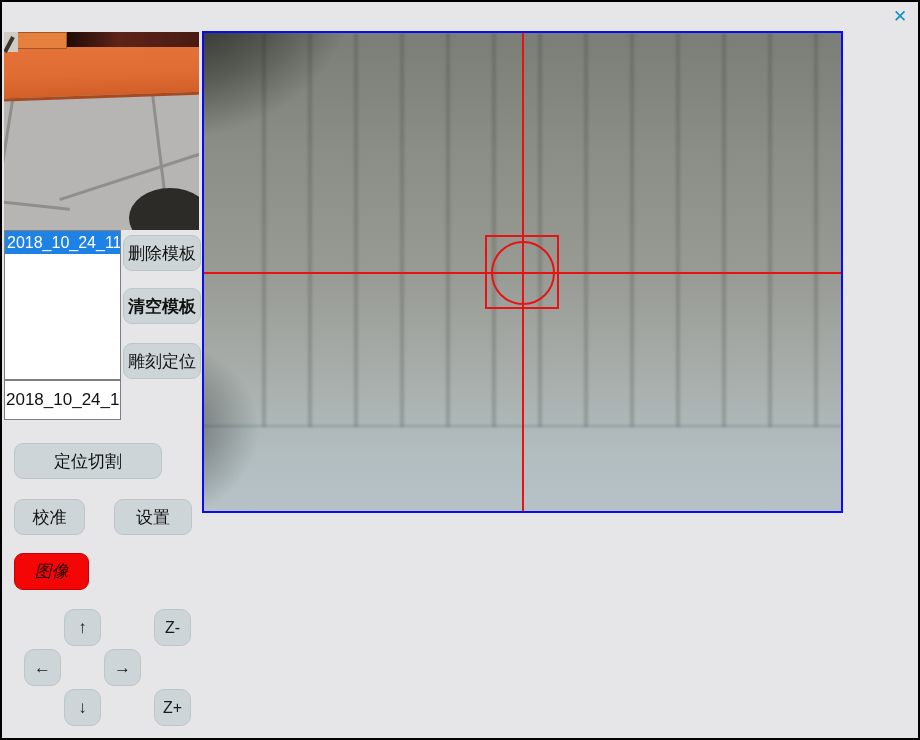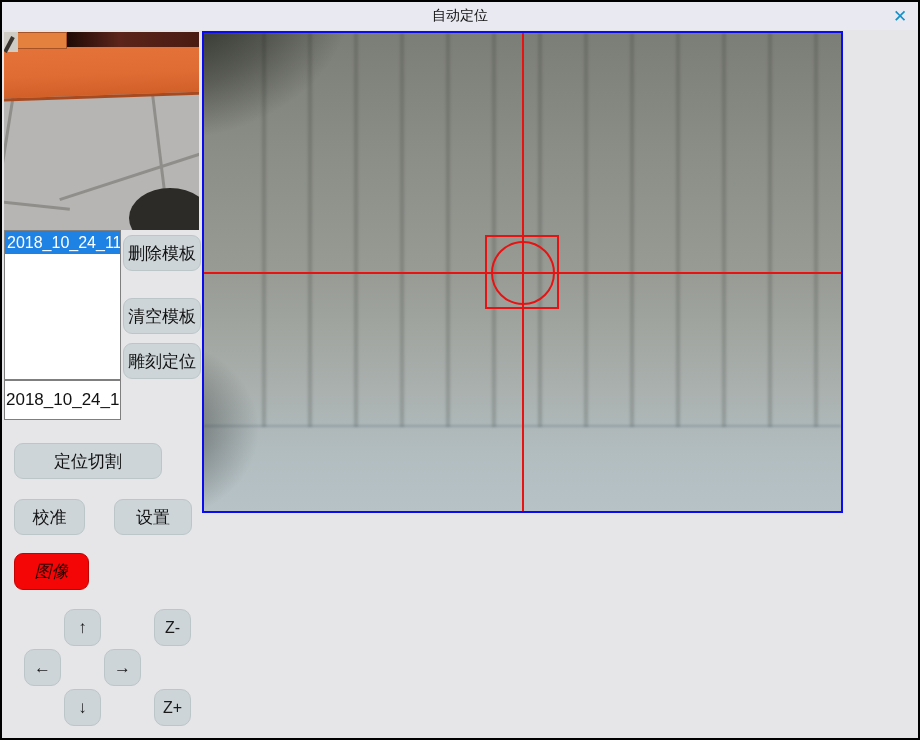--- a/index.html
+++ b/index.html
@@ -77,21 +77,21 @@
   .btn {
     position:absolute;
     background:#cdd5d8; border:1px solid #bcc6c8; border-radius:9px;
     display:flex; align-items:center; justify-content:center;
     font-size:17px; color:#111; cursor:pointer;
     user-select:none;
   }
   .btn.red { background:#f40606; border-color:#c00404; color:#2b0000;font-style:italic; }
   .tpl-btn { left:121px; width:78px; height:36px; }
   .b-del  { top:233px; }
-  .b-clr  { top:296px; }
+  .b-clr  { top:286px;font-weight:bold; }
   .b-eng  { top:341px; }
   .b-add  { top:381px; }
   .b-cut  { left:12px;  top:441px; width:148px; height:36px; }
   .b-cal  { left:12px;  top:497px; width:71px;  height:36px; }
   .b-set  { left:112px; top:497px; width:78px;  height:36px; }
   .b-img  { left:12px;  top:551px; width:75px;  height:37px; }
   .b-mat  { left:112px; top:551px; width:78px;  height:37px; }
   .jog { width:37px; height:37px; border-radius:10px; font-size:17px; color:#1a1a1a; }
   .j-up { left:62px;  top:607px; }
   .j-zm { left:152px; top:607px; font-size:16px; }
@@ -141,23 +141,20 @@
   .target-circle {
     position:absolute; left:287px; top:208px; width:64px; height:64px;
     border:2px solid #e81212; border-radius:50%;
   }
 </style>
 </head>
 <body>
 
 <div class="window">
 
-  <div class="title-bar">
-    <span>自动定位</span>
-  </div>
   <div class="close-btn">✕</div>
 
   <div class="thumb">
     <div class="thumb-grout grout-a"></div>
     <div class="thumb-grout grout-b"></div>
     <div class="thumb-grout grout-c"></div>
     <div class="thumb-grout grout-d"></div>
     <div class="thumb-beam"></div>
     <div class="thumb-darkband"></div>
     <div class="thumb-lightrect"></div>

